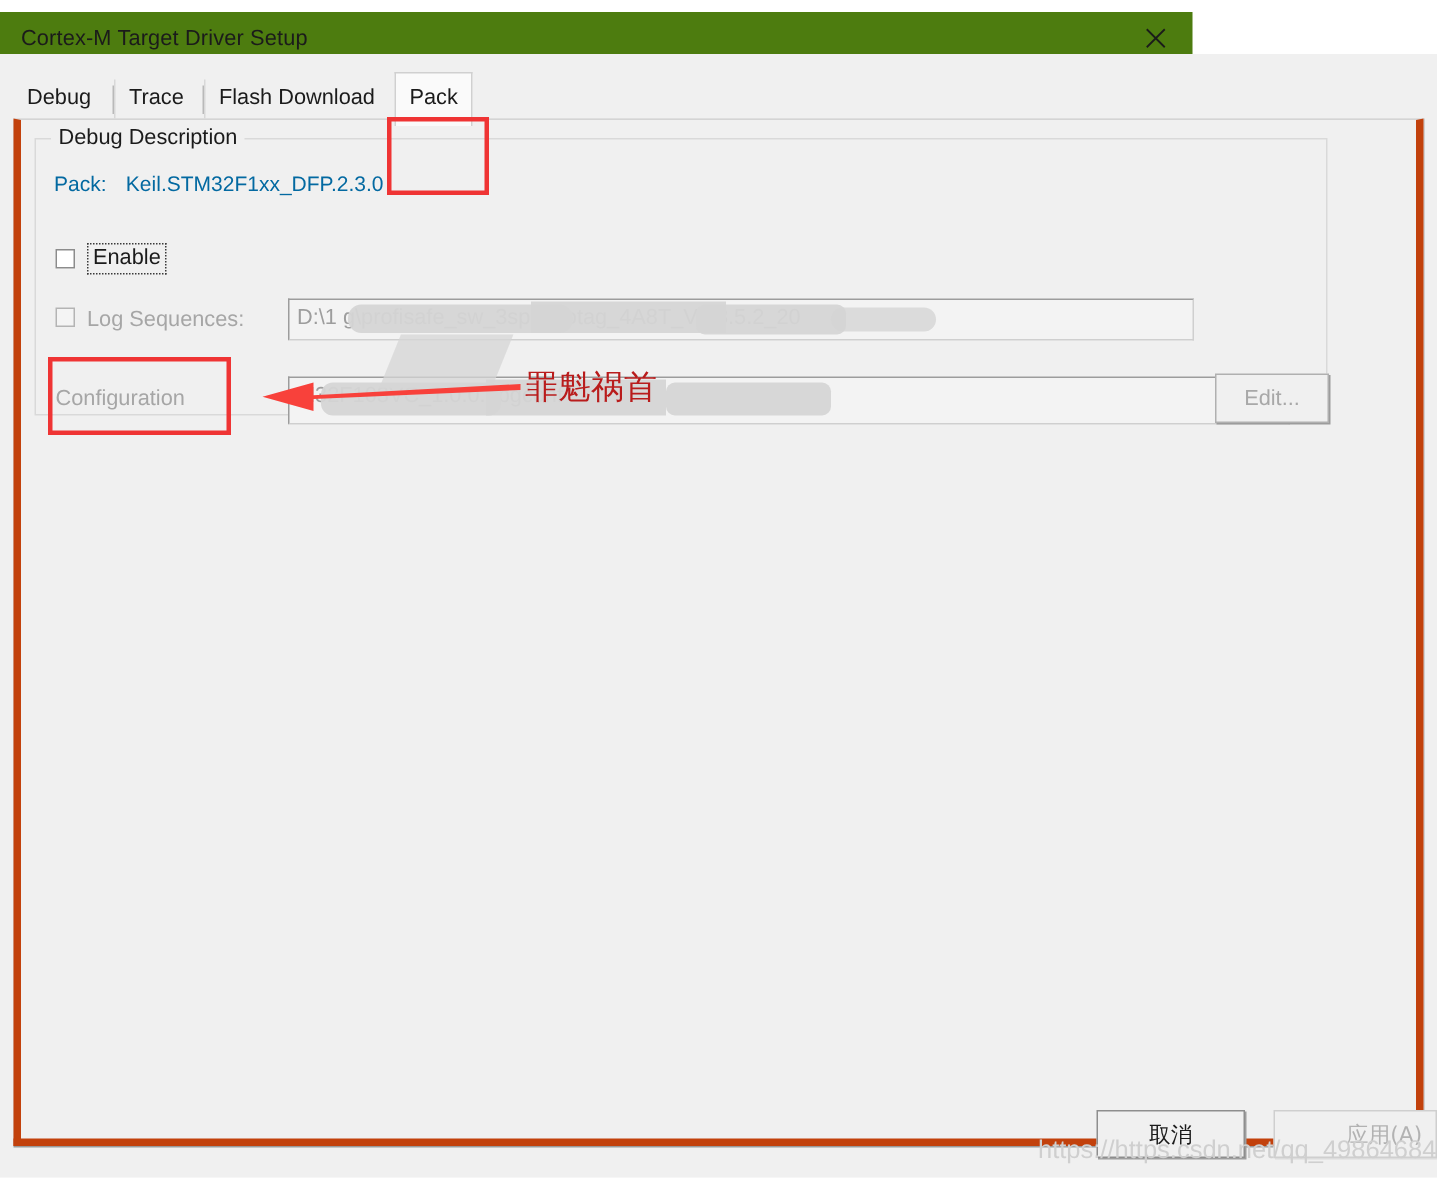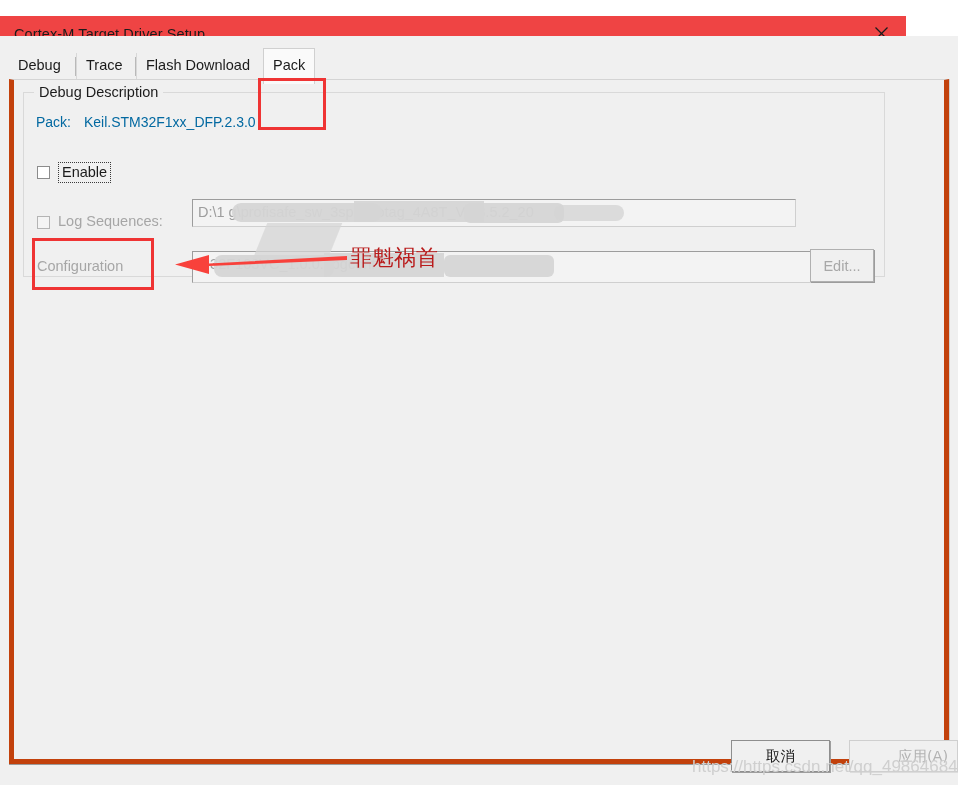--- a/index.html
+++ b/index.html
@@ -11,24 +11,24 @@
     height: 785px;
     background: #ffffff;
     font-family: "Liberation Sans", "DejaVu Sans", sans-serif;
     overflow: hidden;
     position: relative;
   }
 
   
   .titlebar {
     position: absolute;
-    left: 0; top: 16px;
-    width: 906px;
+    left: 0; top: 8px;
+    width: 795px;
     height: 36px;
-    background: #ef4444;
+    background: #4d7c0f;
     border-bottom: 1px solid #e3e3e3;
     box-sizing: border-box;
   }
   .titlebar-text {
     position: absolute;
     left: 14px; top: 10px;
     font-size: 14.5px;
     color: #1b1b1b;
     letter-spacing: 0.1px;
     white-space: nowrap;
@@ -197,21 +197,21 @@
     font-family: "DejaVu Sans", sans-serif;
     white-space: nowrap;
     z-index: 19;
   }
 
   
   .logseq-row {
     position: absolute;
     left: 13px; top: 112px;
     display: flex;
-    align-items: flex-end;
+    align-items: flex-start;
     height: 24px;
   }
   .logseq-label {
     margin-left: 8px;
     font-size: 14.5px;
     color: #a6a6a6;
     white-space: nowrap;
   }
   .config-label {
     position: absolute;
@@ -245,21 +245,21 @@
   .smudge {
     position: absolute;
     background: #d5d5d5;
     opacity: 0.95;
     pointer-events: none;
   }
 
   .edit-btn {
     position: absolute;
     left: 786px; top: 156px;
-    width: 64px; height: 33px;
+    width: 76px; height: 33px;
     box-sizing: border-box;
     background: #f0f0f0;
     border: 1px solid #b0b0b0;
     box-shadow: 1px 1px 0 #9c9c9c;
     color: #a8a8a8;
     font-size: 14.5px;
     display: flex;
     align-items: center;
     justify-content: center;
   }

